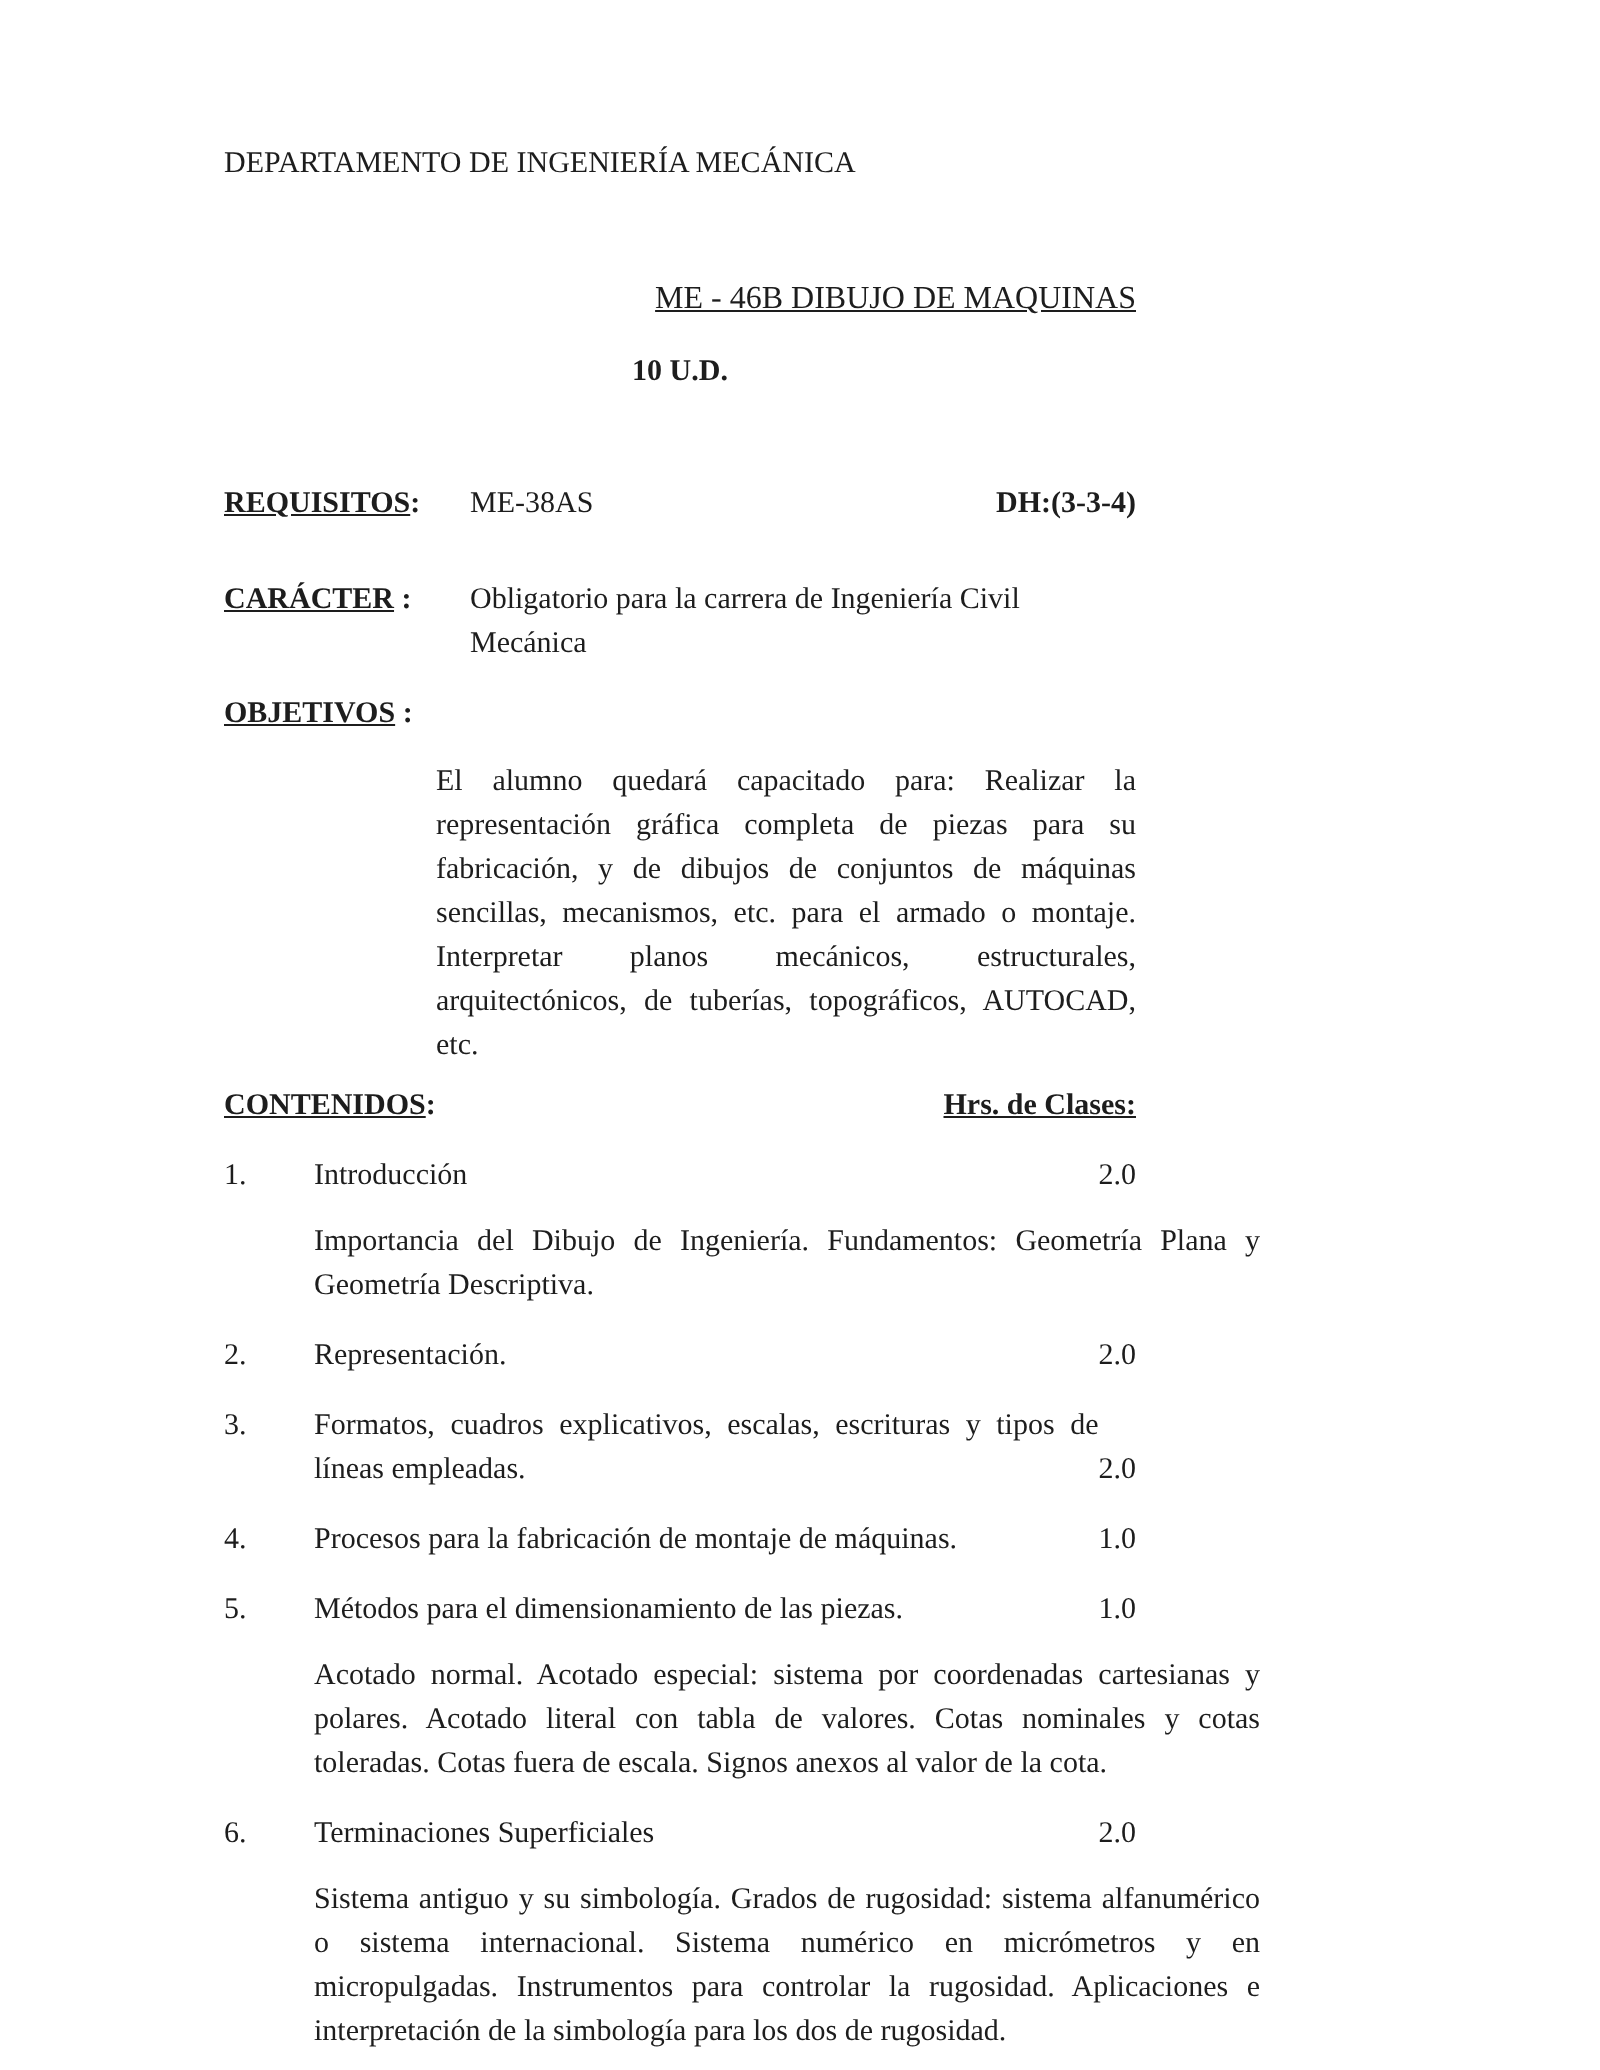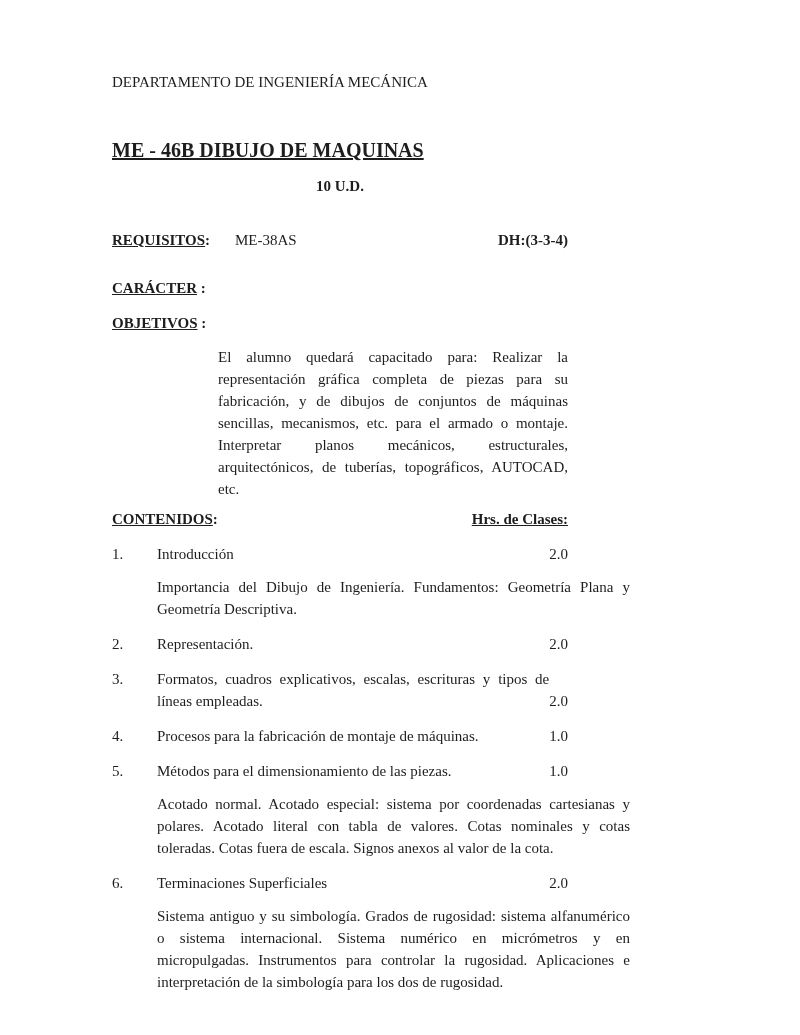--- a/index.html
+++ b/index.html
@@ -21,36 +21,36 @@
     overflow: hidden;
   }
   p, h1 { margin: 0; }
   .ul { text-decoration: underline; }
 
   .dept {
     margin: 0;
   }
   .course-title {
     margin-top: 46px;
-    text-align: left;
-    font-size: 20px;
-    font-weight: bold;
+    text-align: right;
+    font-size: 16px;
+    font-weight: normal;
   }
   .credits {
     margin-top: 14px;
     text-align: center;
     font-weight: bold;
   }
 
   .field-row {
     display: flex;
     align-items: flex-start;
     margin-top: 26px;
   }
-  .field-row.first { margin-top: 32px; }
+  .field-row.first { margin-top: 44px; }
   .field-label {
     flex: 0 0 123px;
     font-weight: bold;
   }
   .field-value { flex: 1 1 auto; }
   .field-right {
     flex: 0 0 auto;
     font-weight: bold;
   }
 
@@ -106,20 +106,21 @@
   <p class="credits">10 U.D.</p>
 
   <div class="field-row first">
     <span class="field-label"><span class="ul">REQUISITOS</span><span>:</span></span>
     <span class="field-value">ME-38AS</span>
     <span class="field-right">DH:(3-3-4)</span>
   </div>
 
   <div class="field-row">
     <span class="field-label"><span class="ul">CARÁCTER</span><span> :</span></span>
+    <span class="field-value">Obligatorio para la carrera de Ingeniería Civil Mecánica</span>
   </div>
 
   <div class="field-row objetivos-row">
     <span class="field-label"><span class="ul">OBJETIVOS</span><span> :</span></span>
   </div>
 
   <p class="objetivos-text">El alumno quedará capacitado para:  Realizar la representación gráfica completa de piezas para su fabricación, y de dibujos de conjuntos de máquinas sencillas, mecanismos, etc.  para el armado o montaje. Interpretar planos mecánicos, estructurales, arquitectónicos, de tuberías, topográficos, AUTOCAD, etc.</p>
 
   <div class="contents-header">
     <span><span class="ul">CONTENIDOS</span><span>:</span></span>

